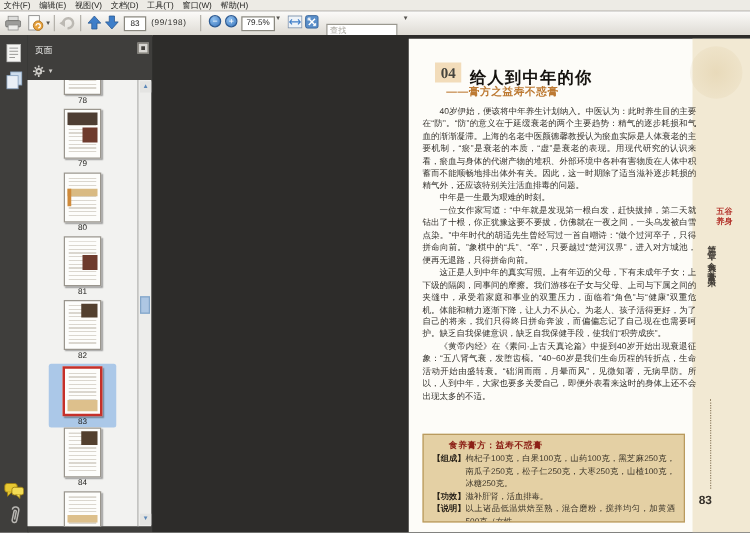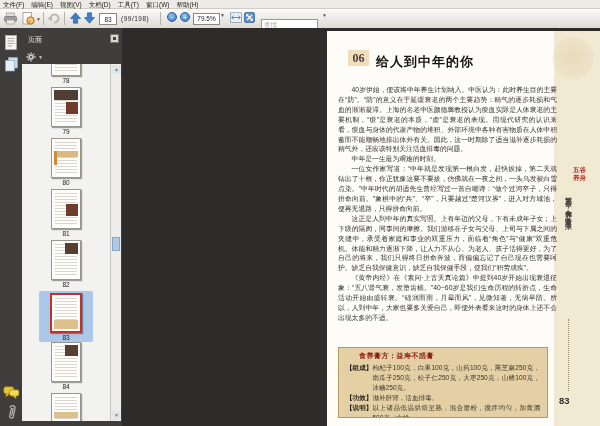--- a/index.html
+++ b/index.html
@@ -266,22 +266,23 @@
     <div class="pane-scrollbar">
       <div class="sb-btn" style="top:1px">▲</div>
       <div class="sb-thumb"></div>
       <div class="sb-btn" style="bottom:1px">▼</div>
     </div>
 
     <div class="doc-area">
       <div class="page">
         <div class="margin-band"></div>
         <div class="watermark"></div>
-        <div class="badge">06</div>
+        <div class="badge">04</div>
         <div class="sec-title">给人到中年的你</div>
+        <div class="sec-subtitle">——膏方之益寿不惑膏</div>
         <div class="page-body">
             <p>40岁伊始，便该将中年养生计划纳入。中医认为：此时养生目的主要在“防”。“防”的意义在于延缓衰老的两个主要趋势：精气的逐步耗损和气血的渐渐凝滞。上海的名老中医颜德馨教授认为瘀血实际是人体衰老的主要机制，“瘀”是衰老的本质，“虚”是衰老的表现。用现代研究的认识来看，瘀血与身体的代谢产物的堆积、外部环境中各种有害物质在人体中积蓄而不能顺畅地排出体外有关。因此，这一时期除了适当滋补逐步耗损的精气外，还应该特别关注活血排毒的问题。</p>
             <p>中年是一生最为艰难的时刻。</p>
             <p>一位女作家写道：“中年就是发现第一根白发，赶快拔掉，第二天就钻出了十根，你正犹豫这要不要拔，仿佛就在一夜之间，一头乌发被白雪点染。”中年时代的胡适先生曾经写过一首自嘲诗：“做个过河卒子，只得拼命向前。”象棋中的“兵”、“卒”，只要越过“楚河汉界”，进入对方城池，便再无退路，只得拼命向前。</p>
             <p>这正是人到中年的真实写照。上有年迈的父母，下有未成年子女；上下级的隔阂，同事间的摩擦。我们游移在子女与父母、上司与下属之间的夹缝中，承受着家庭和事业的双重压力，面临着“角色”与“健康”双重危机。体能和精力逐渐下降，让人力不从心。为老人、孩子活得更好，为了自己的将来，我们只得终日拼命奔波，而偏偏忘记了自己现在也需要呵护。缺乏自我保健意识，缺乏自我保健手段，使我们“积劳成疾”。</p>
             <p>《黄帝内经》在《素问·上古天真论篇》中提到40岁开始出现衰退征象：“五八肾气衰，发堕齿槁。”40~60岁是我们生命历程的转折点，生命活动开始由盛转衰。“础润而雨，月晕而风”，见微知著，无病早防。所以，人到中年，大家也要多关爱自己，即便外表看来这时的身体上还不会出现太多的不适。</p>
           </div>
         <div class="recipe-box">
           <div class="recipe-title">食养膏方：益寿不惑膏</div>
           <div class="recipe-rows">

